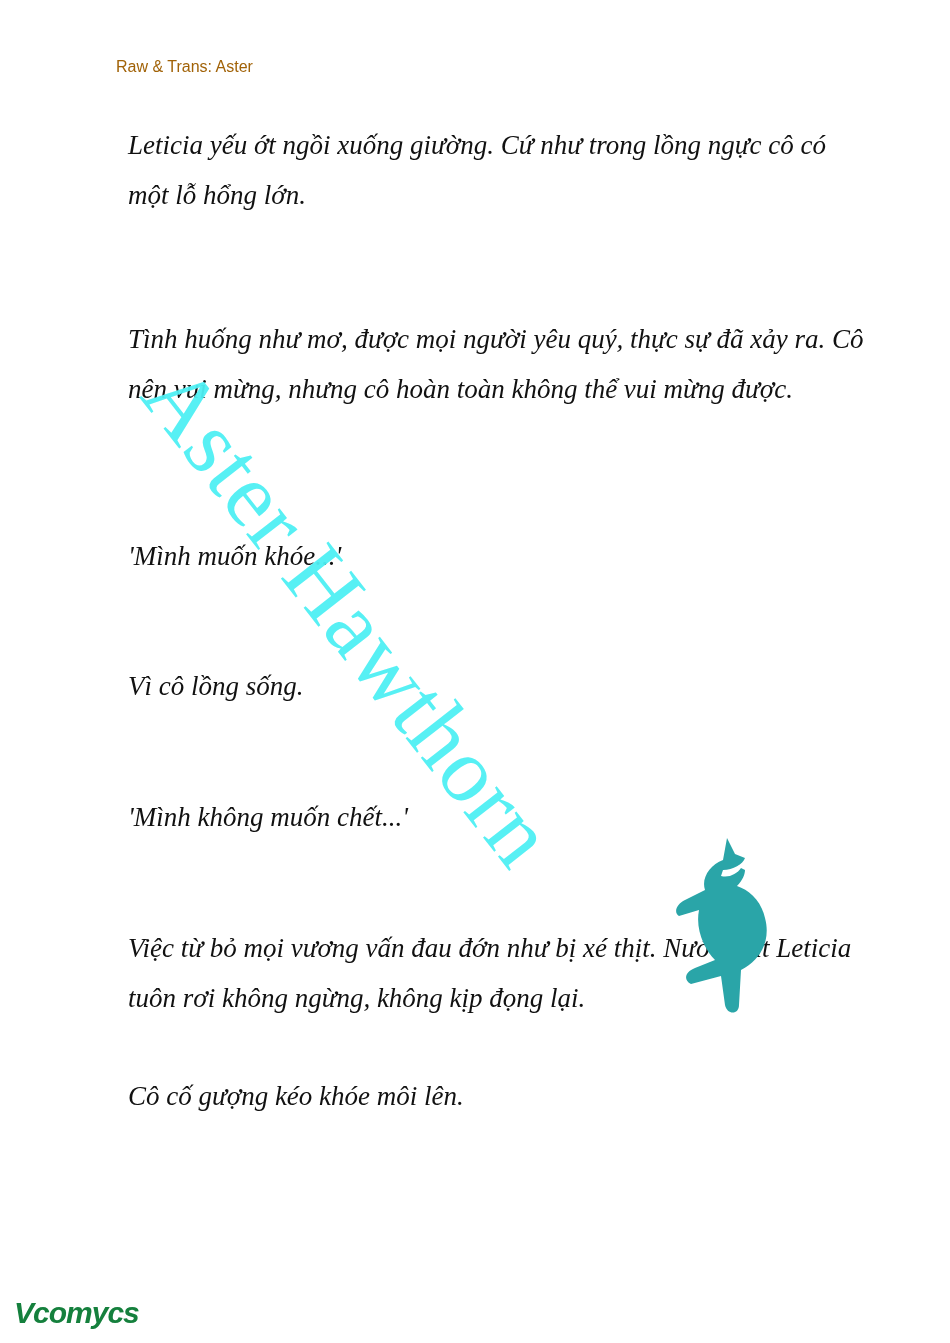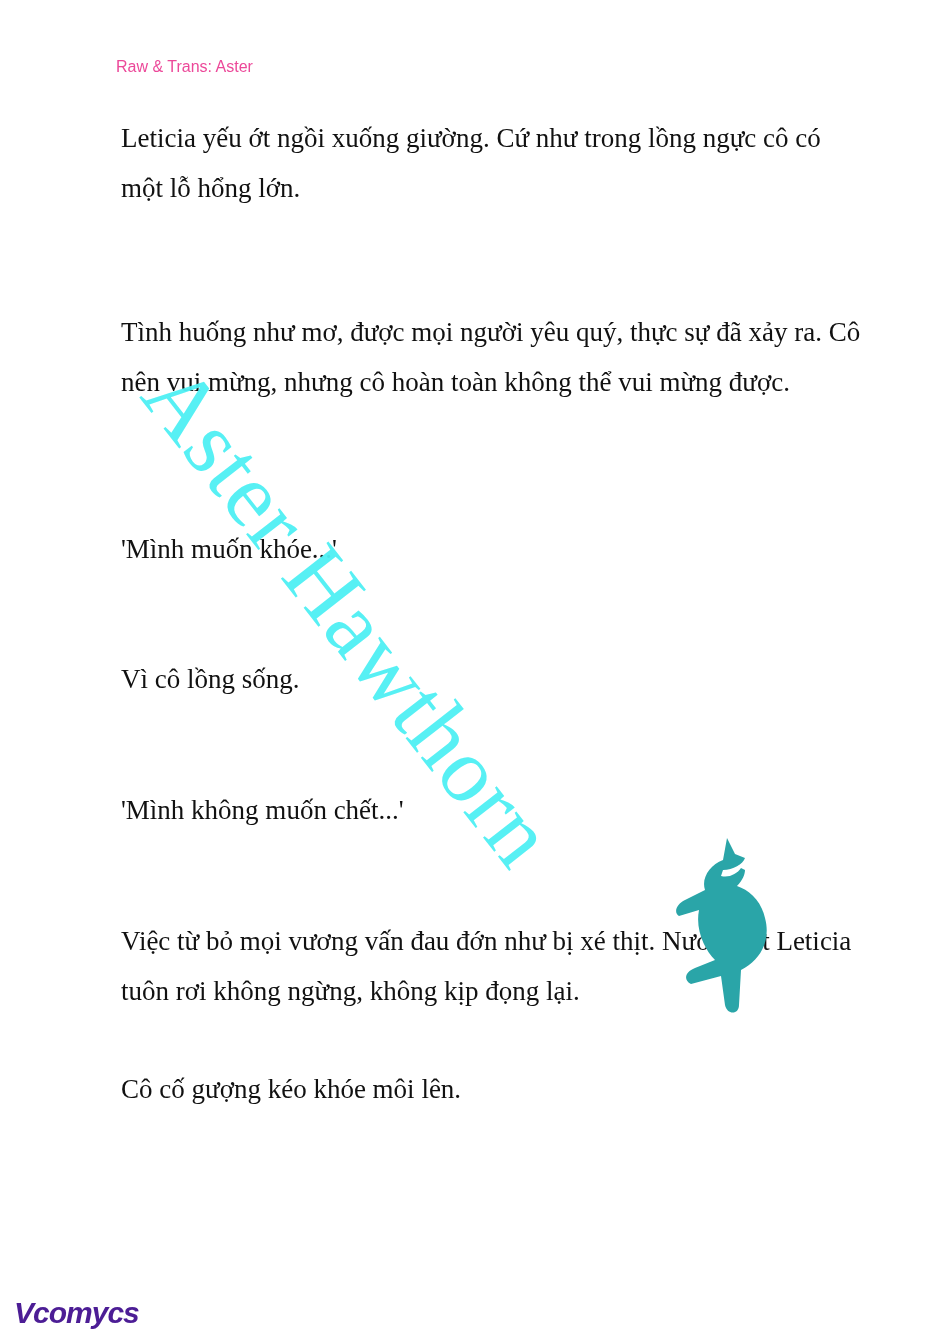--- a/index.html
+++ b/index.html
@@ -2,39 +2,39 @@
 <html><head>
 <meta charset="utf-8">
 <style>
   html, body { margin: 0; padding: 0; }
   body {
     width: 950px; height: 1343px; background: #ffffff;
     position: relative; overflow: hidden;
   }
   .header {
     position: absolute; left: 116px; top: 58px;
-    font-family: "Liberation Sans", sans-serif; font-size: 16px; color: #ec4899;
+    font-family: "Liberation Sans", sans-serif; font-size: 16px; color: #a16207;
   }
   .para {
     position: absolute; left: 116px; width: 740px;
     font-family: "Liberation Serif", serif; font-size: 27px; color: #111;
-    line-height: 50px; margin: 5px;
+    line-height: 50px; margin: 12px; font-style: italic;
   }
   .watermark {
     position: absolute; left: 130px; top: 560px;
     font-family: "Liberation Serif", serif; font-size: 92px;
     color: #4ff0f4; transform: rotate(52deg); transform-origin: 0 0;
     white-space: nowrap; letter-spacing: 1px; opacity: 0.95;
     left: 205px; top: 345px;
   }
   .cat { position: absolute; left: 665px; top: 830px; width: 120px; height: 185px; }
   .logo {
     position: absolute; left: 14px; top: 1296px;
     font-family: "Liberation Sans", sans-serif; font-style: italic; font-weight: bold;
-    font-size: 30px; color: #4c1d95; letter-spacing: -1px;
+    font-size: 30px; color: #15803d; letter-spacing: -1px;
   }
 </style>
 </head>
 <body>
 
 <div class="header">Raw &amp; Trans: Aster</div>
 
 <p class="para" style="top:108px">Leticia yếu ớt ngồi xuống giường. Cứ như trong lồng ngực cô có một lỗ hổng lớn.</p>
 <p class="para" style="top:302px">Tình huống như mơ, được mọi người yêu quý, thực sự đã xảy ra. Cô nên vui mừng, nhưng cô hoàn toàn không thể vui mừng được.</p>
 <p class="para" style="top:519px">'Mình muốn khóe...'</p>

